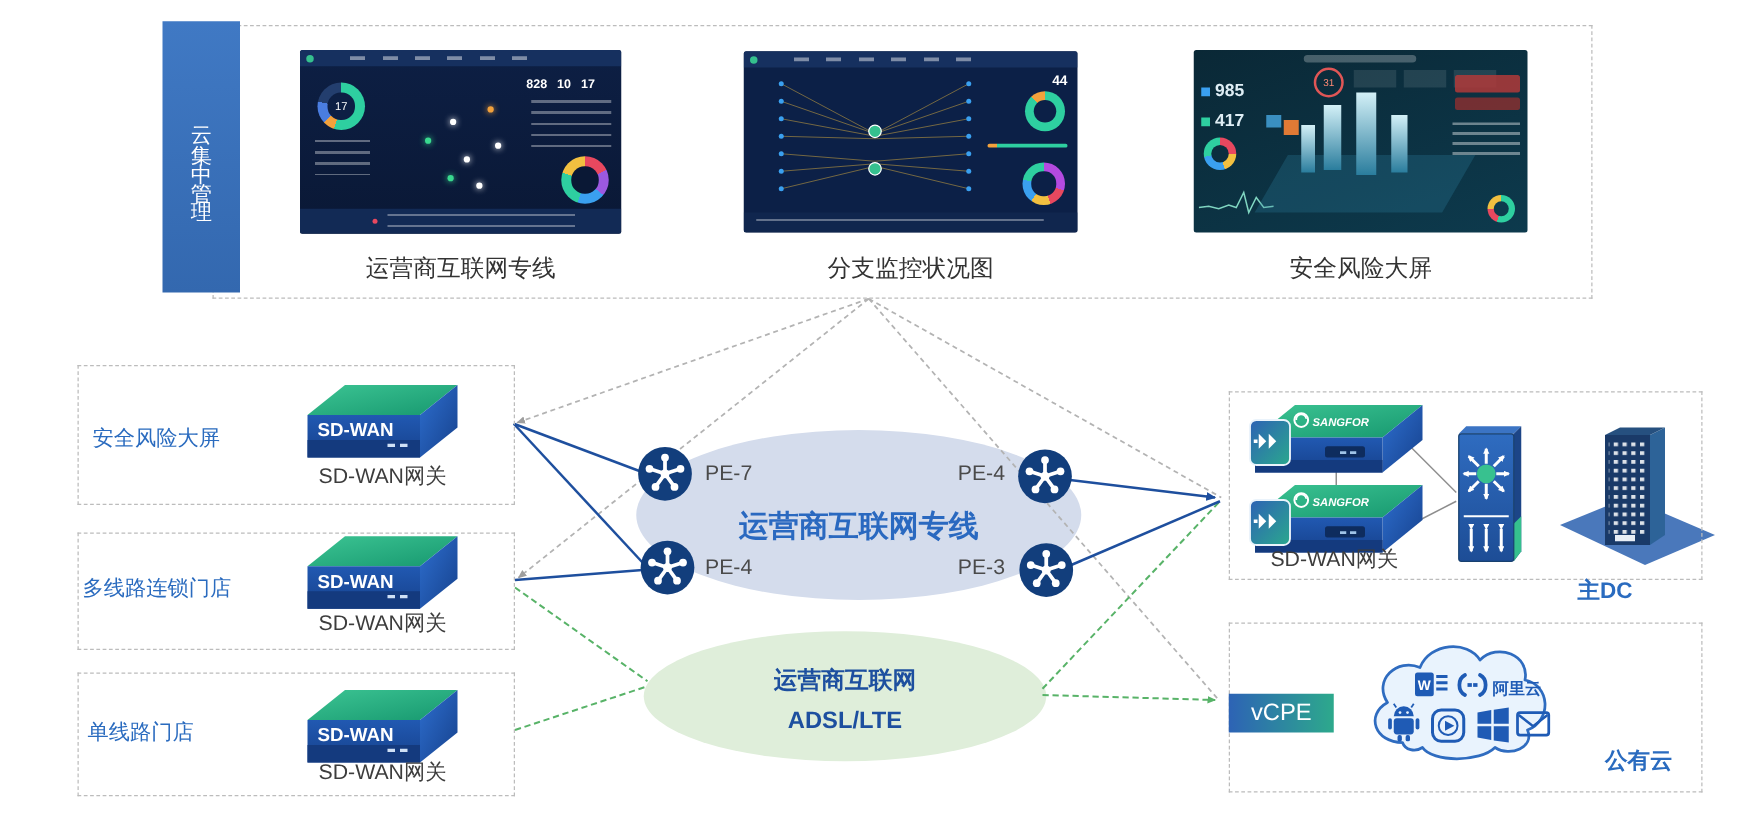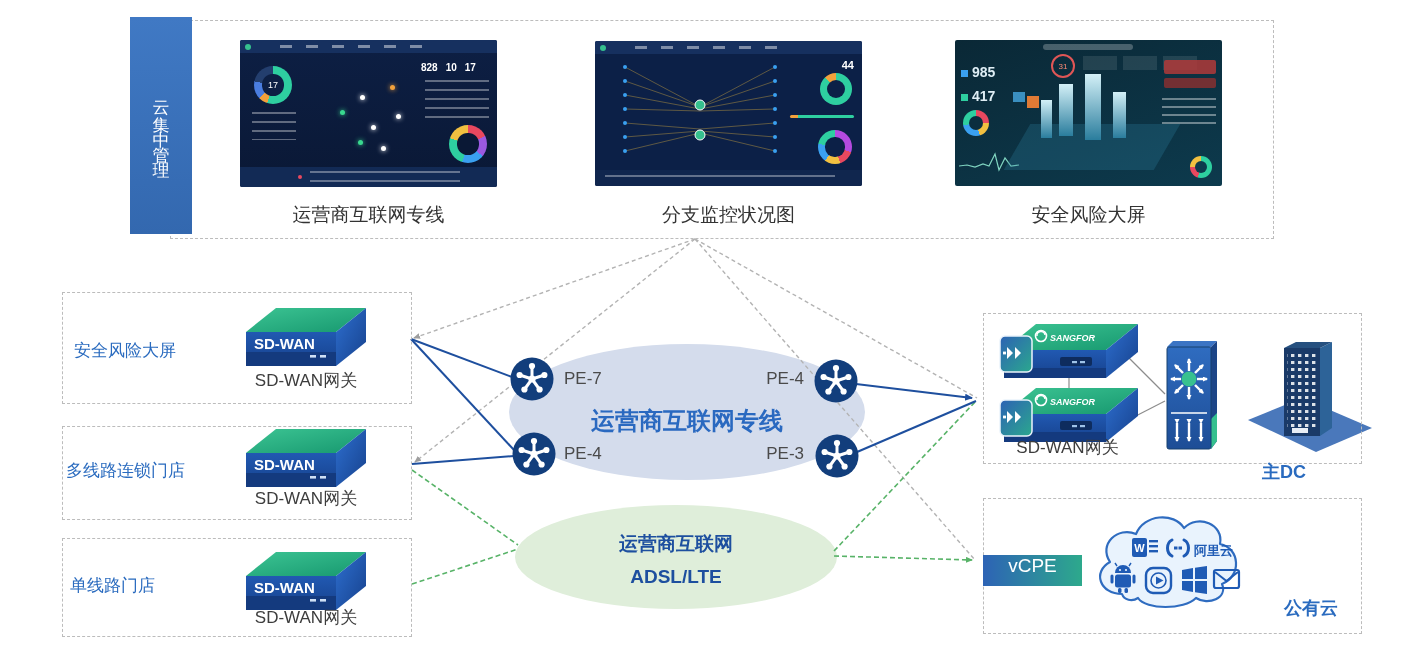--- a/index.html
+++ b/index.html
@@ -20,22 +20,22 @@
   .t-head .dot{position:absolute;left:5px;top:4px;width:6px;height:6px;border-radius:50%;background:#35c08e;}
   .t-head .menu{position:absolute;left:40px;top:5px;width:150px;height:3px;
       background:repeating-linear-gradient(90deg,rgba(255,255,255,.45) 0 12px,transparent 12px 26px);}
   .donut{position:absolute;border-radius:50%;}
   .donut::after{content:"";position:absolute;inset:22%;border-radius:50%;background:var(--hole,#0d1f44);}
   .donut .num{position:absolute;inset:0;display:flex;align-items:center;justify-content:center;
       color:#fff;font-size:9px;z-index:2;}
   .mdot{position:absolute;width:5px;height:5px;border-radius:50%;}
   .faintrows{position:absolute;background:repeating-linear-gradient(180deg,rgba(255,255,255,.35) 0 2px,transparent 2px 9px);}
   .strip{position:absolute;left:0;right:0;bottom:0;background:#122a55;}
-  .vcpe{position:absolute;left:983px;top:555px;width:99px;height:31px;background:linear-gradient(90deg,#2d63b5,#2da98c);
-        color:#fff;font-size:19px;display:flex;justify-content:center;}
+  .vcpe{position:absolute;left:983px;top:555px;width:84px;height:31px;background:linear-gradient(90deg,#2d63b5,#2da98c);
+        color:#fff;font-size:19px;display:flex;align-items:center;justify-content:center;}
   .bld{position:absolute;background:linear-gradient(180deg,#d3f0f7,#2a7d9d);}
 </style>
 </head>
 <body>
 
 <div id="stage">
 
   <svg class="abs" style="left:0;top:0" width="1407" height="666" viewBox="0 0 1407 666">
     <defs>
       <linearGradient id="gTop" x1="0" y1="0" x2="1" y2="1">

